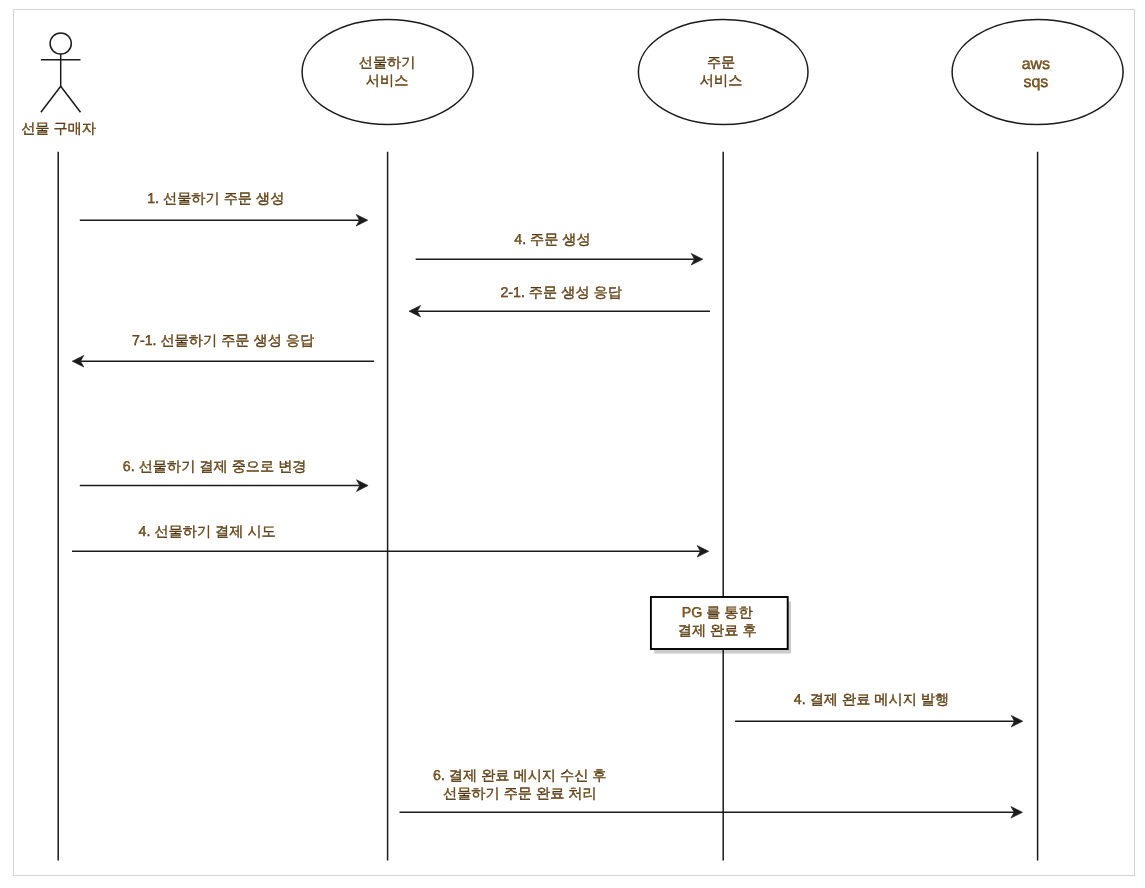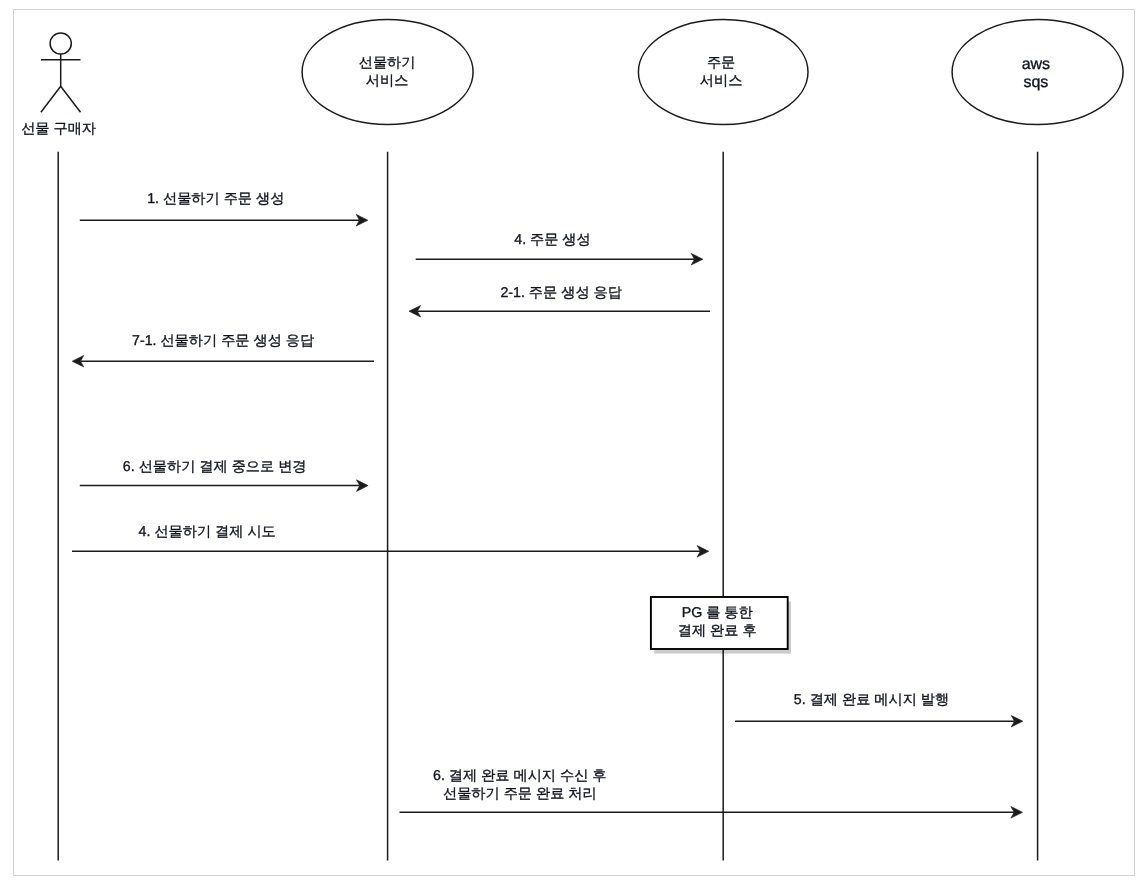--- a/index.html
+++ b/index.html
@@ -12,21 +12,21 @@
   }
   #canvas{position:relative;width:1145px;height:888px;}
   #frame{
     position:absolute;left:13px;top:9px;width:1122px;height:867px;
     border:1px solid #d2d2d2;box-sizing:border-box;background:#ffffff;
   }
   svg.layer{position:absolute;left:0;top:0;width:1145px;height:888px;overflow:visible;}
   .lbl{
     position:absolute;
     font-family:"Liberation Sans",sans-serif;
-    font-size:14.2px;color:#0f172a;
+    font-size:14.2px;color:#a16207;
     white-space:nowrap;text-align:center;
     transform:translateX(-50%) translateZ(0);
     line-height:18.1px;
     -webkit-font-smoothing:antialiased;
     text-rendering:geometricPrecision;
     -webkit-text-stroke:0.33px #0d0d0d;
   }
 </style>
 </head>
 <body>
@@ -74,17 +74,17 @@
       <div class="lbl" style="left:58.6px;top:119.8px;">선물 구매자</div>
       <div class="lbl" style="left:387.1px;top:54.1px;">선물하기<br>서비스</div>
       <div class="lbl" style="left:721.1px;top:54.1px;">주문<br>서비스</div>
       <div class="lbl" style="left:1035.9px;top:55.7px;font-size:16px;text-align:center;">aws<br>sqs</div>
       <div class="lbl" style="left:215.8px;top:190px;">1. 선물하기 주문 생성</div>
       <div class="lbl" style="left:552.5px;top:230.7px;">4. 주문 생성</div>
       <div class="lbl" style="left:561.2px;top:284.1px;">2-1. 주문 생성 응답</div>
       <div class="lbl" style="left:223.1px;top:332.3px;">7-1. 선물하기 주문 생성 응답</div>
       <div class="lbl" style="left:214.7px;top:457.8px;">6. 선물하기 결제 중으로 변경</div>
       <div class="lbl" style="left:207.2px;top:522.5px;">4. 선물하기 결제 시도</div>
-      <div class="lbl" style="left:871.5px;top:691px;">5. 결제 완료 메시지 발행</div>
+      <div class="lbl" style="left:871.5px;top:691px;">4. 결제 완료 메시지 발행</div>
       <div class="lbl" style="left:519.8px;top:767.4px;text-align:center;">6. 결제 완료 메시지 수신 후<br>선물하기 주문 완료 처리</div>
       <div class="lbl" style="left:717.2px;top:604.3px;">PG 를 통한<br>결제 완료 후</div>
     </div>
 </div>
 
 </body></html>

